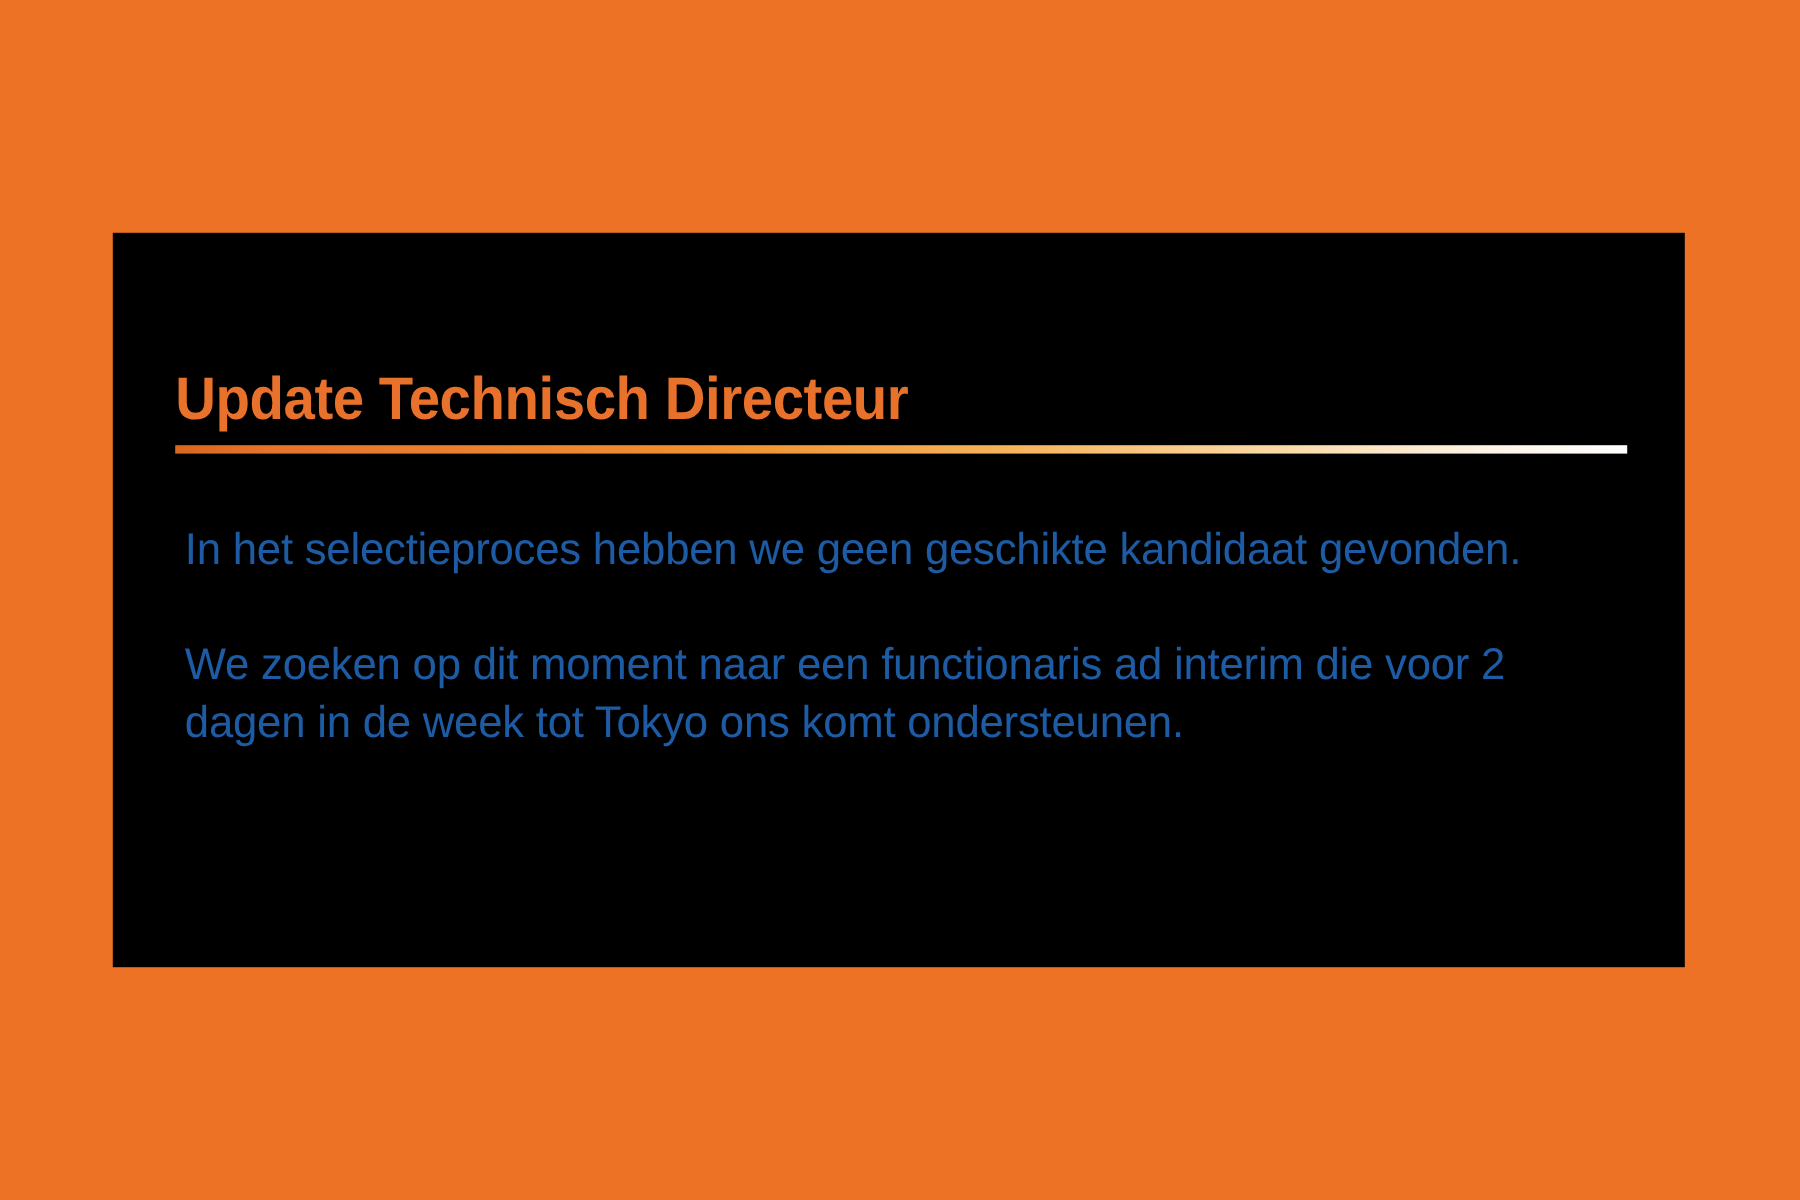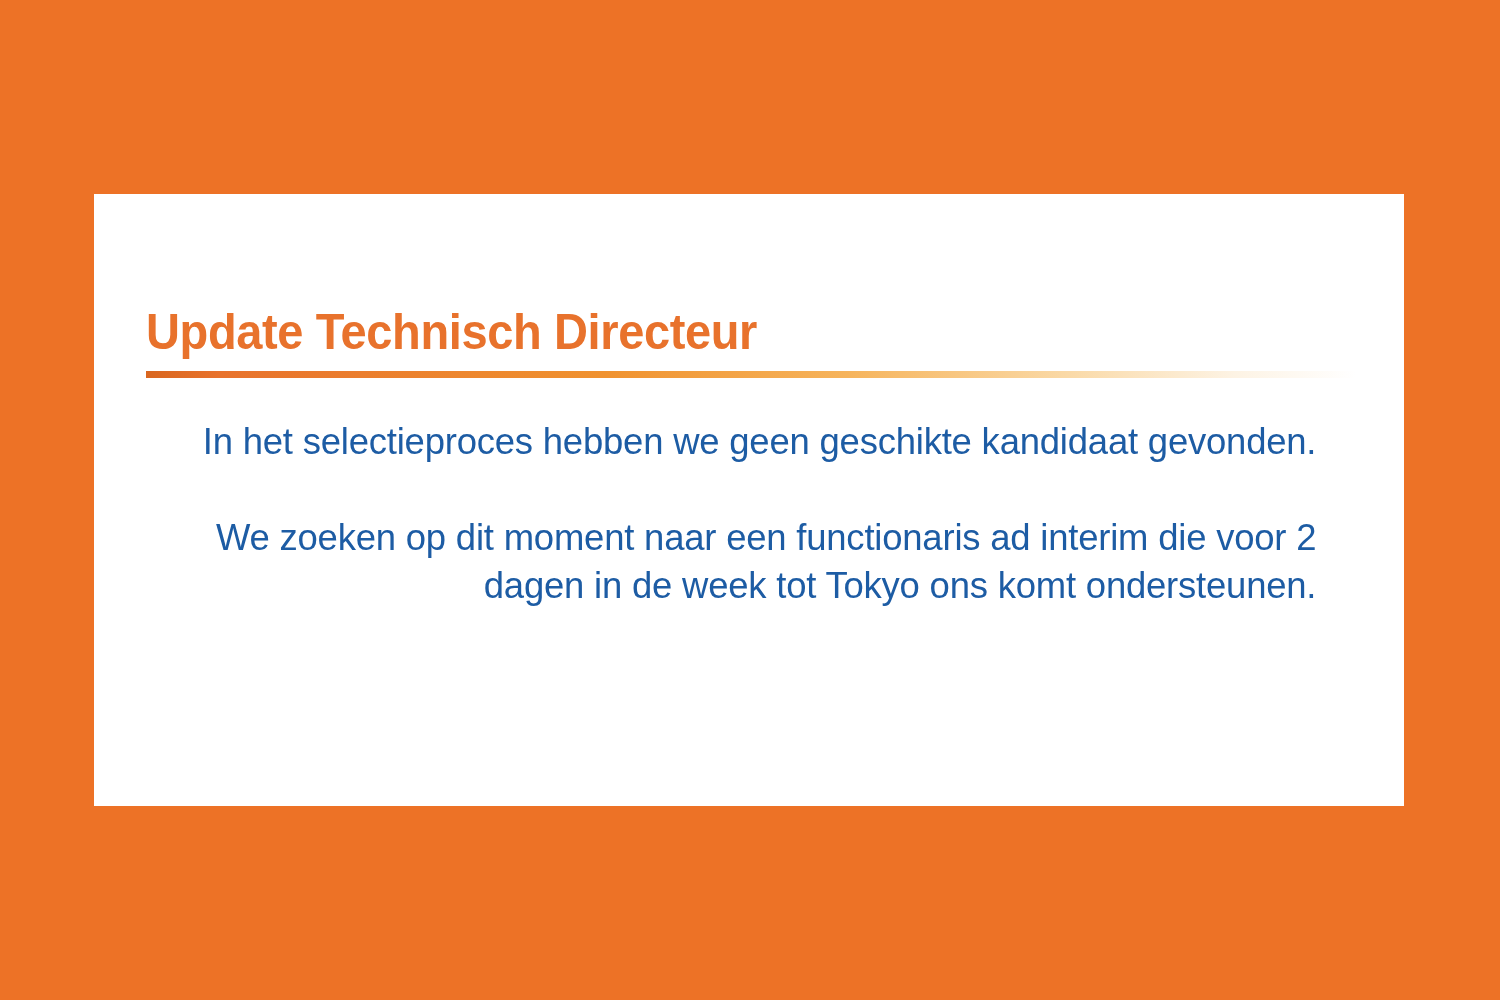--- a/index.html
+++ b/index.html
@@ -22,21 +22,21 @@
     background: #ED7226;
   }
 
   
   .card {
     position: absolute;
     left: 94px;
     top: 194px;
     width: 1310px;
     height: 612px;
-    background: #ffffff;
+    background: #000000;
     box-sizing: border-box;
   }
 
   
   .heading-block {
     position: absolute;
     left: 52px;          
     top: 112px;          
     width: 1215px;
   }
@@ -67,23 +67,22 @@
         #F6B45C 58%,
         #FAD9A6 76%,
         #FDF3E4 90%,
         #FFFFFF 100%);
   }
 
   
   .body-copy {
     position: absolute;
     left: 60px;          
-    top: 224px;          
+    top: 240px;          
     width: 1180px;
-    text-align: right;
   }
 
   .body-paragraph {
     margin: 0;
     font-family: "Liberation Sans", sans-serif;
     font-size: 37px;
     line-height: 48px;
     font-weight: 400;
     letter-spacing: -0.2px;
     color: #1D5CA4;

